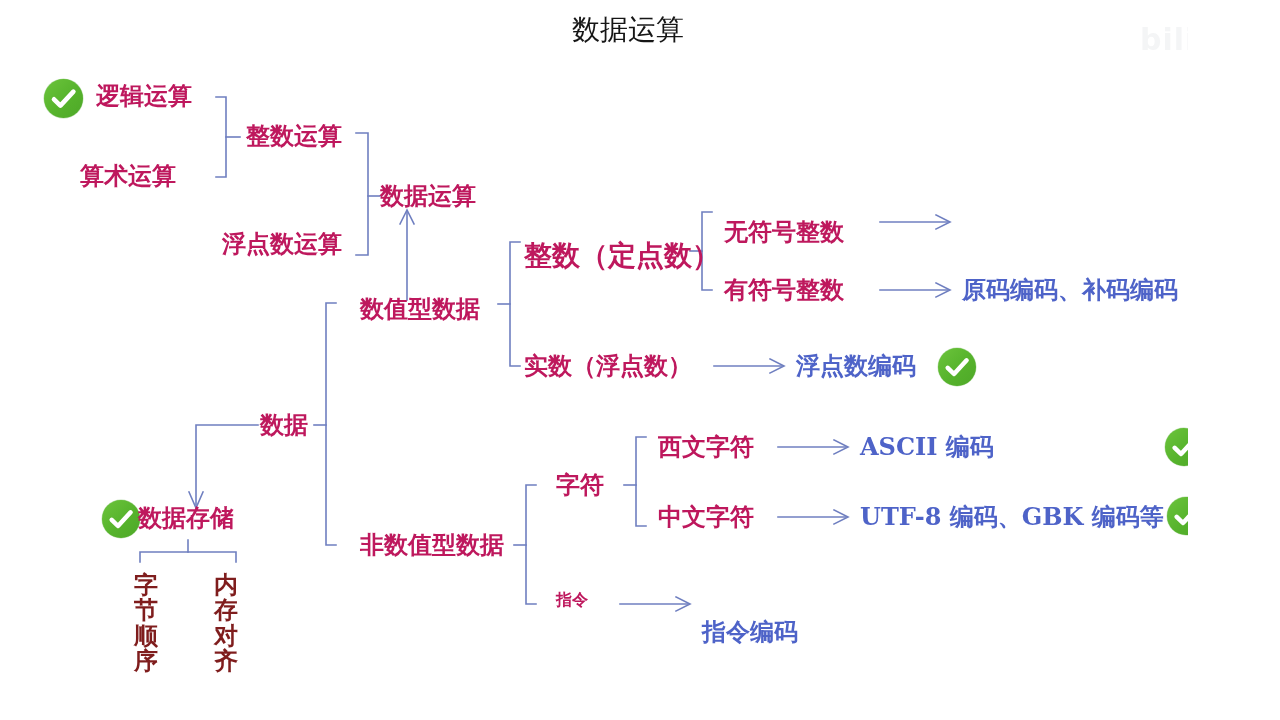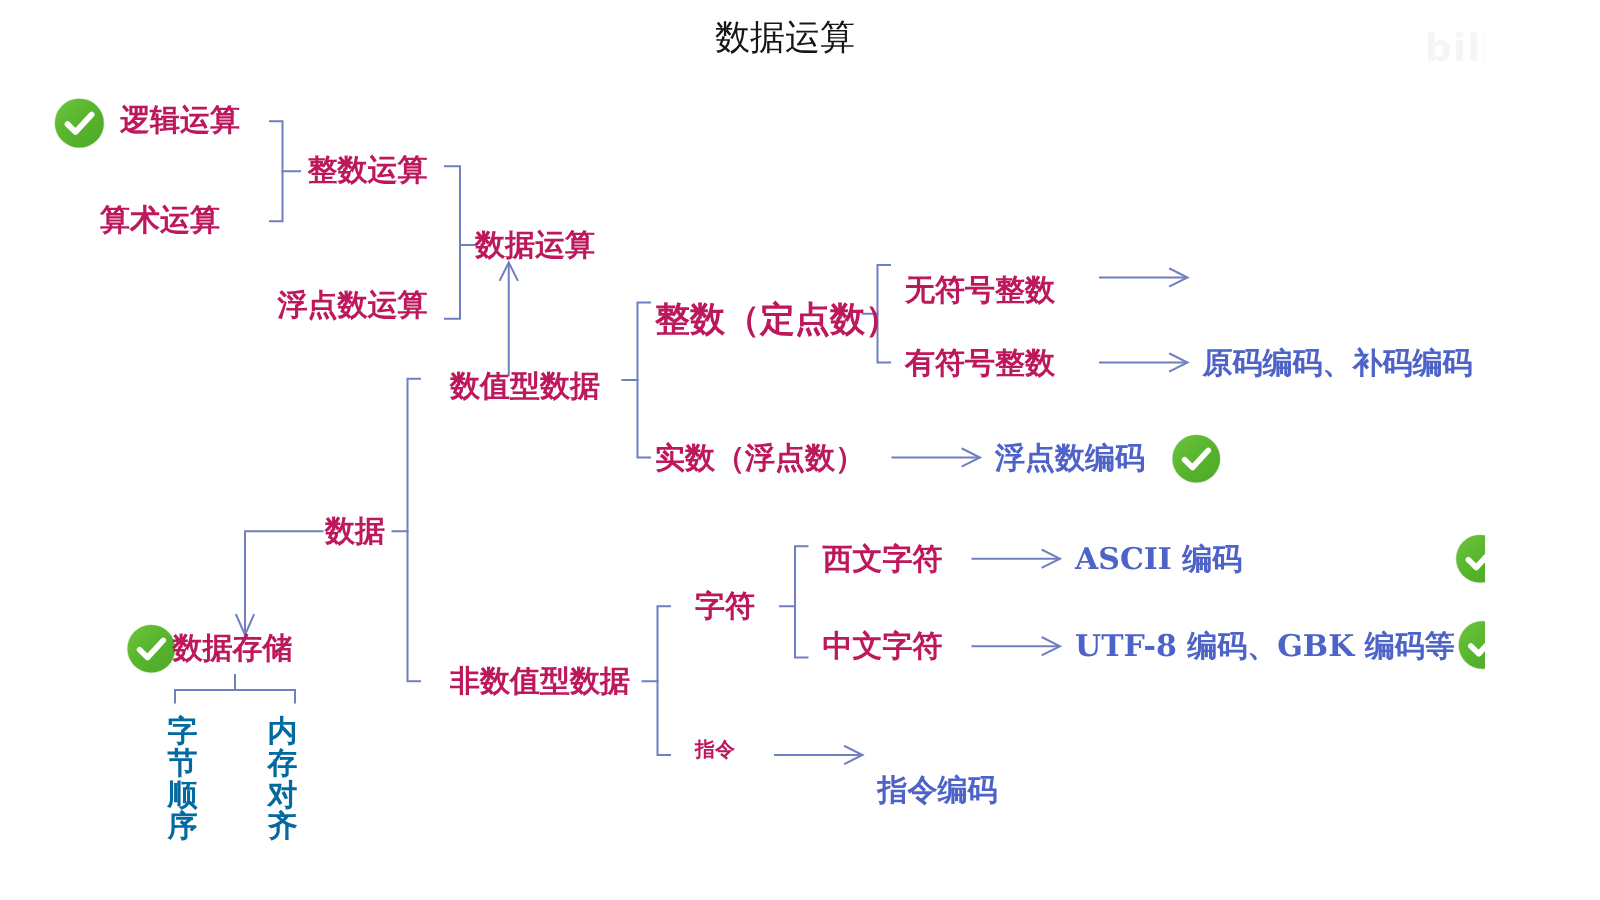--- a/index.html
+++ b/index.html
@@ -38,21 +38,21 @@
     position: absolute;
     white-space: nowrap;
     color: #161616;
     font-family: "DejaVu Serif", "Liberation Serif", serif;
     font-weight: 400;
     font-size: 28px;
     line-height: 1;
   }
   .vnode {
     position: absolute;
-    color: #0369a1;
+    color: #7f1d1d;
     font-family: "DejaVu Serif", "Liberation Serif", serif;
     font-weight: 700;
     line-height: 1.06;
     width: 1em;
     text-align: left;
     word-break: break-all;
   }
   .check {
     position: absolute;
     border-radius: 50%;

